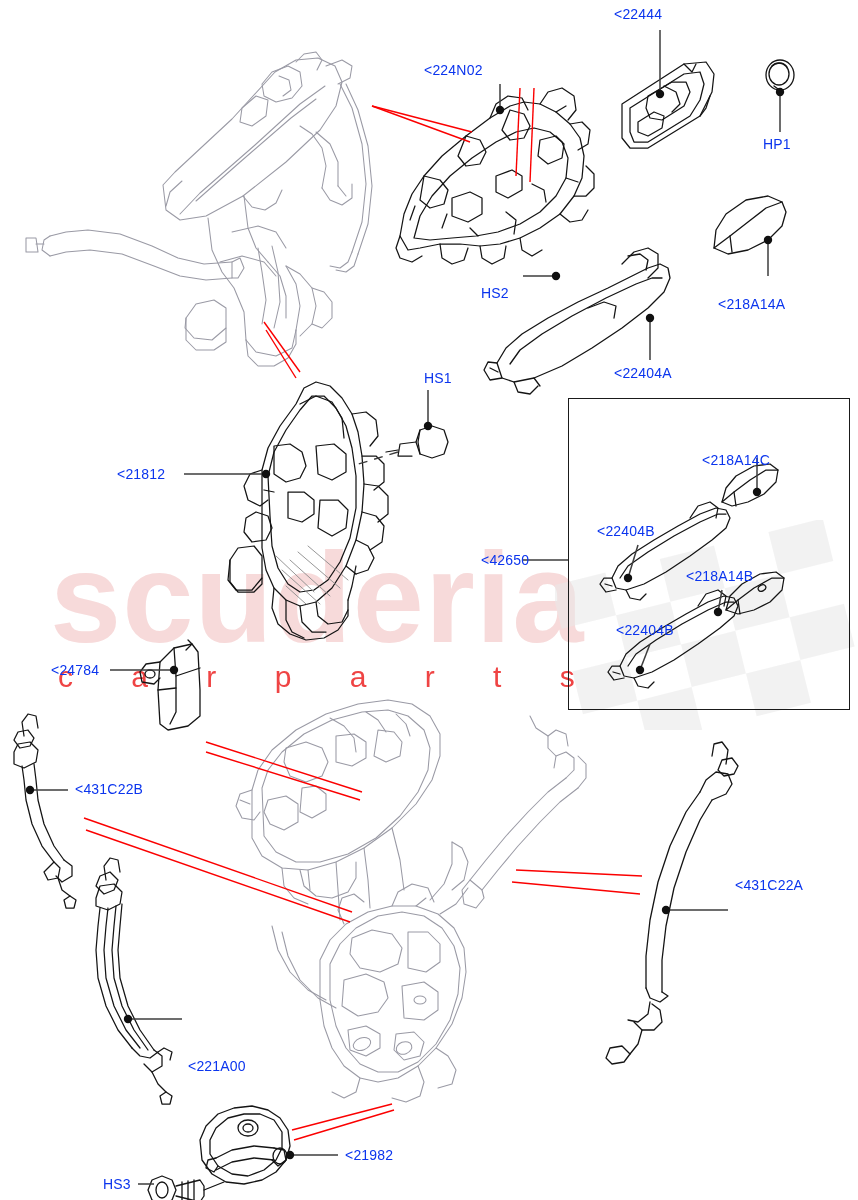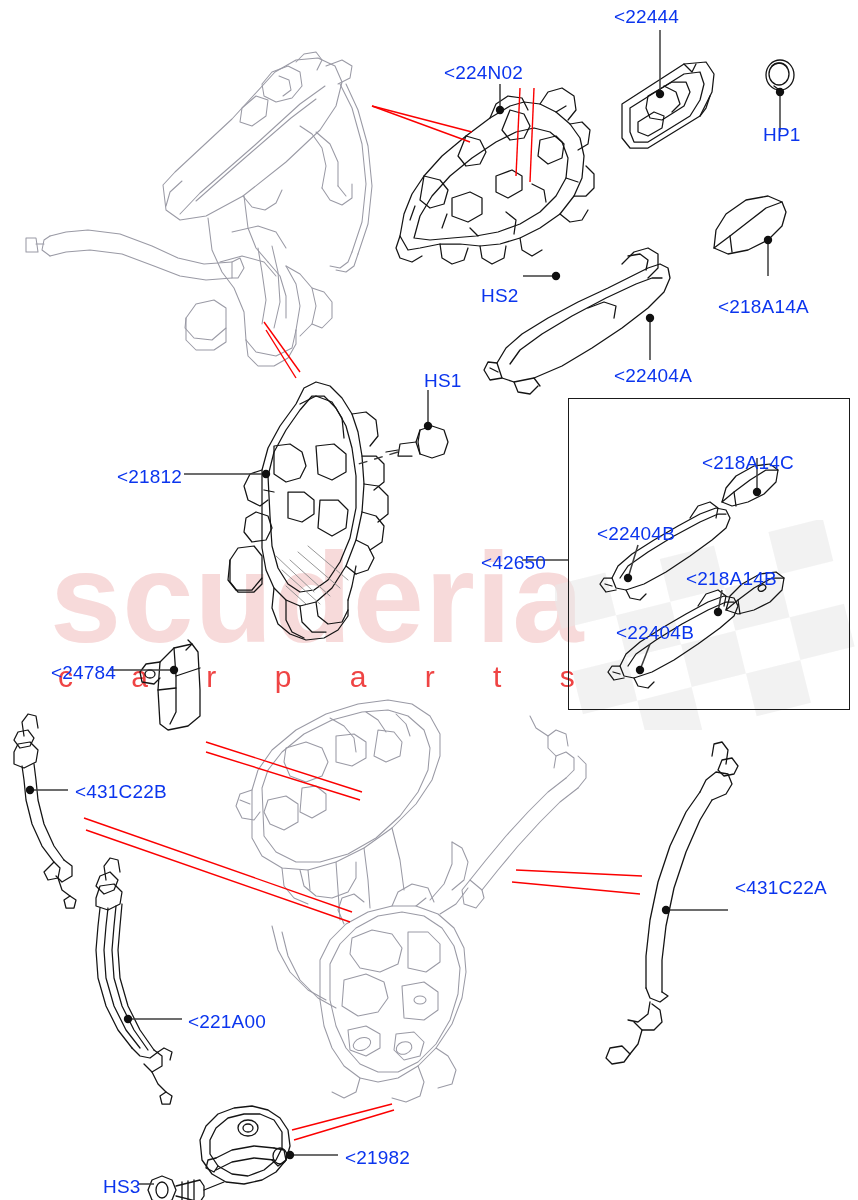--- a/index.html
+++ b/index.html
@@ -12,21 +12,21 @@
   .wm{position:absolute;pointer-events:none;user-select:none;}
   .wm-main{left:50px;top:528px;width:640px;height:140px;
            font-size:128px;font-weight:bold;letter-spacing:1px;
            color:#f7dada;line-height:140px;white-space:nowrap;}
   .wm-sub{left:58px;top:660px;width:620px;height:40px;
           font-size:30px;letter-spacing:25px;color:#ef4444;white-space:nowrap;}
   .wm-flag{position:absolute;left:555px;top:520px;width:300px;height:210px;
            opacity:.55;pointer-events:none;}
 
   
-  .lbl{position:absolute;color:#0b35ee;font-size:19px;white-space:nowrap;
+  .lbl{position:absolute;color:#0b35ee;font-size:14px;white-space:nowrap;
        letter-spacing:.2px;}
 
   
   .svgl{position:absolute;left:0;top:0;width:858px;height:1200px;
         pointer-events:none;overflow:visible;}
 
   
   .inset{position:absolute;left:568px;top:398px;width:280px;height:310px;
          border:1.6px solid #1a1a1a;background:transparent;}
 </style>
@@ -443,33 +443,33 @@
       <circle cx="174" cy="670" r="4.2"></circle>
       <circle cx="30" cy="790" r="4.2"></circle>
       <circle cx="666" cy="910" r="4.2"></circle>
       <circle cx="128" cy="1019" r="4.2"></circle>
       <circle cx="290" cy="1155" r="4.2"></circle>
     </g>
   </svg>
 
   <div class="inset"></div>
 
-  <div class="lbl" style="left:444px;top:62px">&lt;224N02</div>
+  <div class="lbl" style="left:424px;top:62px">&lt;224N02</div>
   <div class="lbl" style="left:614px;top:6px">&lt;22444</div>
-  <div class="lbl" style="left:763px;top:124px">HP1</div>
+  <div class="lbl" style="left:763px;top:136px">HP1</div>
   <div class="lbl" style="left:481px;top:285px">HS2</div>
   <div class="lbl" style="left:718px;top:296px">&lt;218A14A</div>
   <div class="lbl" style="left:614px;top:365px">&lt;22404A</div>
   <div class="lbl" style="left:424px;top:370px">HS1</div>
   <div class="lbl" style="left:117px;top:466px">&lt;21812</div>
   <div class="lbl" style="left:481px;top:552px">&lt;42650</div>
   <div class="lbl" style="left:702px;top:452px">&lt;218A14C</div>
   <div class="lbl" style="left:597px;top:523px">&lt;22404B</div>
   <div class="lbl" style="left:686px;top:568px">&lt;218A14B</div>
   <div class="lbl" style="left:616px;top:622px">&lt;22404B</div>
   <div class="lbl" style="left:51px;top:662px">&lt;24784</div>
   <div class="lbl" style="left:75px;top:781px">&lt;431C22B</div>
   <div class="lbl" style="left:735px;top:877px">&lt;431C22A</div>
-  <div class="lbl" style="left:188px;top:1011px">&lt;221A00</div>
+  <div class="lbl" style="left:188px;top:1058px">&lt;221A00</div>
   <div class="lbl" style="left:345px;top:1147px">&lt;21982</div>
   <div class="lbl" style="left:103px;top:1176px">HS3</div>
 
 </div>
 
 </body></html>

